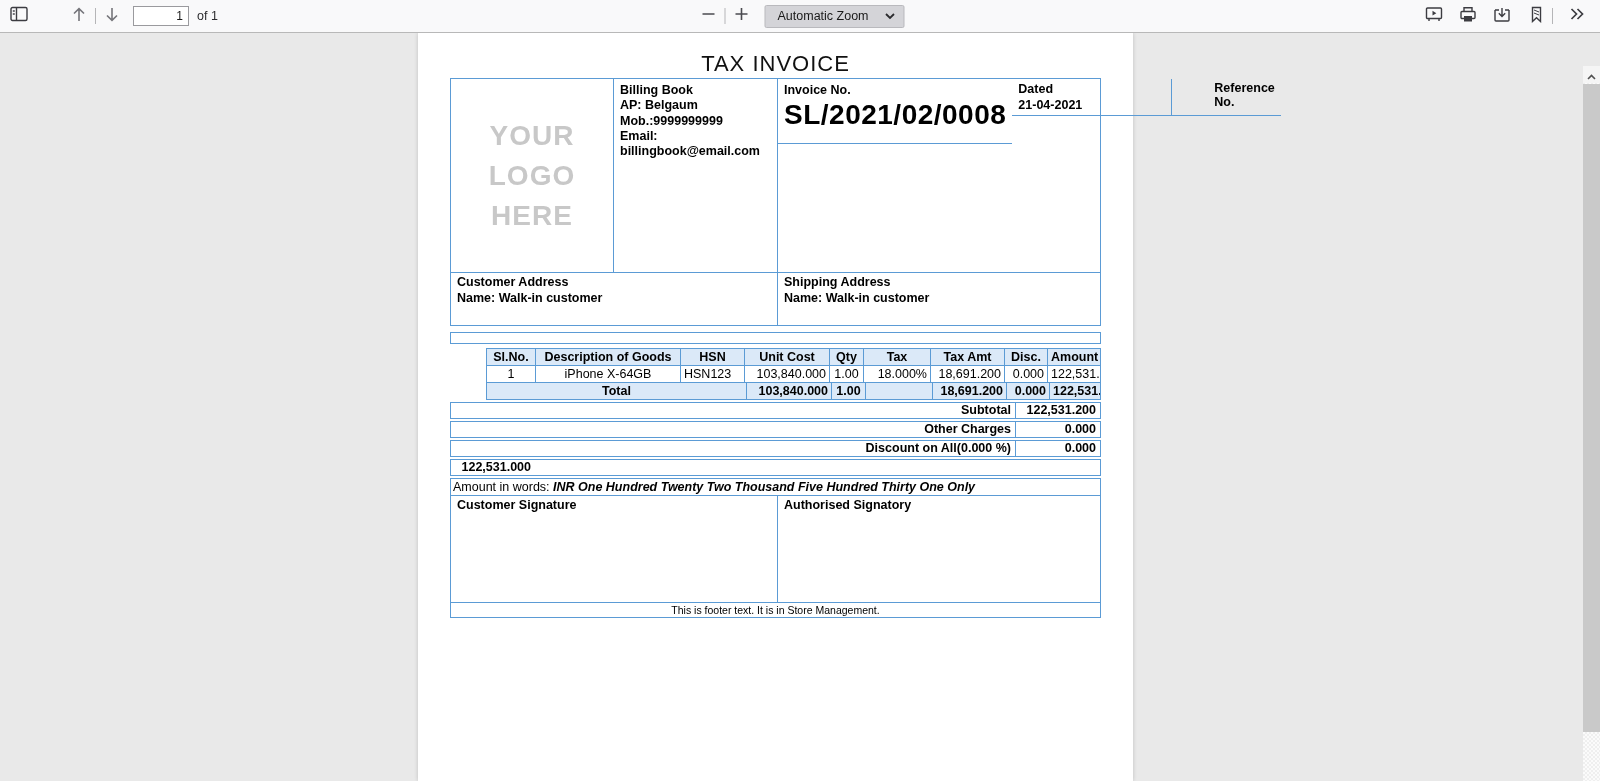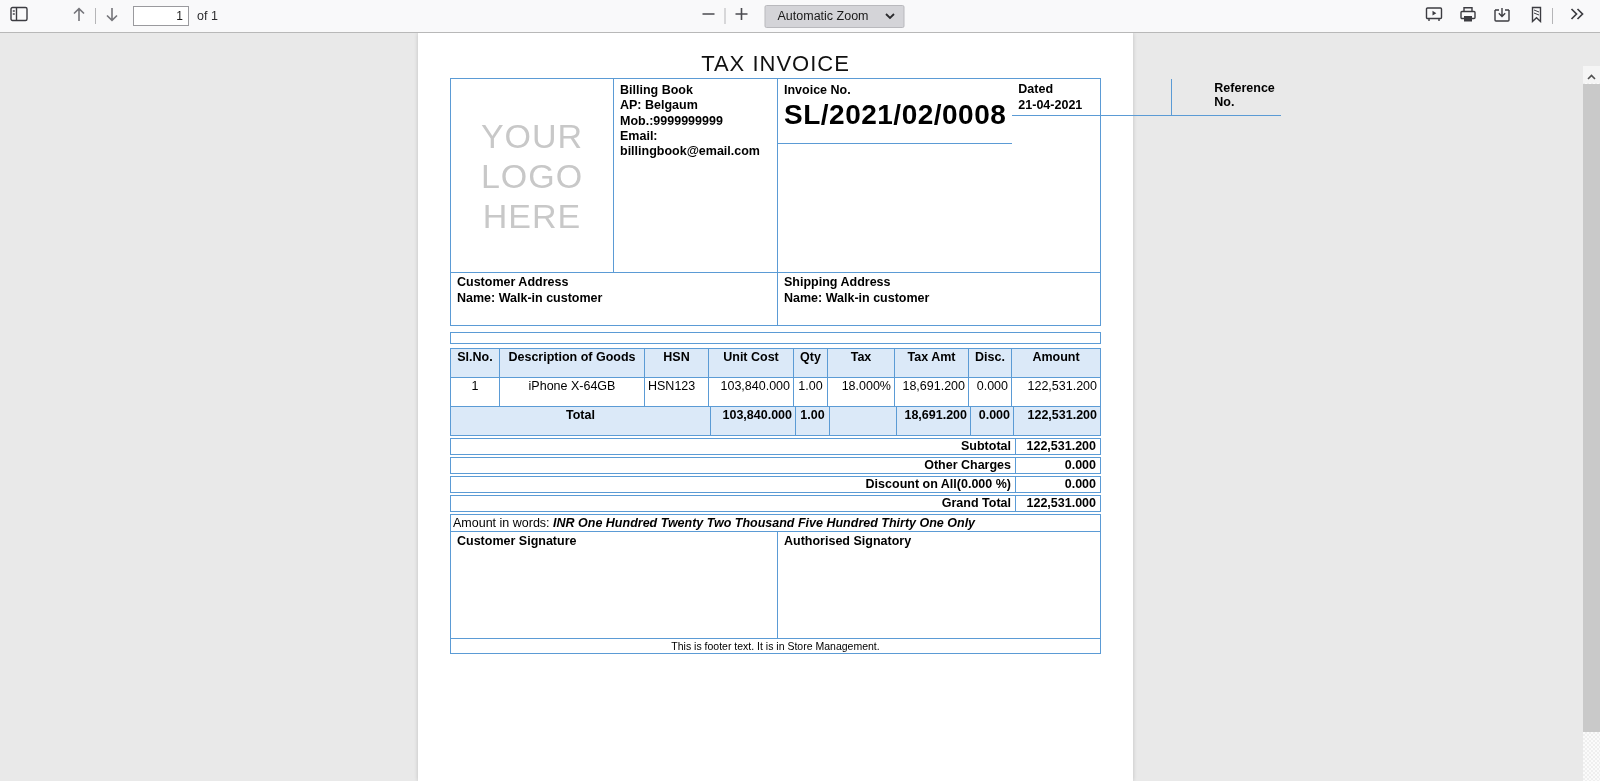--- a/index.html
+++ b/index.html
@@ -51,21 +51,21 @@
     position:absolute; left:418px; top:0; width:715px; height:748px; background:#fff;
     box-shadow:0 0 4px rgba(0,0,0,0.18);
   }
   .doc-title { margin-top:18px; text-align:center; font-size:22px; letter-spacing:1px; color:#111; }
   .invoice { position:absolute; left:32px; top:45px; width:651px; font-size:12.5px; color:#000; }
   .bd { border:1px solid #5b9bd5; }
 
   
   .header-block { display:grid; grid-template-columns:163px 164px 1fr; height:195px; }
   .logo-cell { border-right:1px solid #5b9bd5; display:flex; align-items:center; justify-content:center; }
-  .logo-text { text-align:center; font-weight:normal; font-size:34px; line-height:40px; letter-spacing:1px; color:#c8c8c8; }
+  .logo-text { text-align:center; font-weight:bold; font-size:28px; line-height:40px; letter-spacing:1px; color:#c8c8c8; }
   .seller-cell { border-right:1px solid #5b9bd5; padding:4px 6px; font-weight:bold; line-height:1.22; }
   .right-col { display:flex; flex-direction:row; }
   .invno-cell { height:65px; border-bottom:1px solid #5b9bd5; padding:4px 6px; }
   .invno-label { font-weight:bold; }
   .invno-value { font-weight:bold; font-size:28px; letter-spacing:0.5px; margin-top:2px; }
   .dated-ref { height:37px; display:flex; border-bottom:1px solid #5b9bd5;gap:36px; }
   .dated-cell { width:160px; border-right:1px solid #5b9bd5; padding:2px 6px; font-weight:bold; line-height:1.3; }
   .ref-cell { flex:1; padding:2px 6px; font-weight:bold; }
   .bank-cell { flex:1; padding:2px 6px; font-weight:bold; }
 
@@ -73,21 +73,21 @@
   .address-row { display:flex; height:54px; margin-top:-1px; }
   .addr-cell { padding:2px 6px; font-weight:bold; line-height:1.25; }
   .addr-left { width:327px; border-right:1px solid #5b9bd5; }
   .addr-right { flex:1; }
 
   
   .spacer-row { margin-top:6px; height:12px; }
 
   
   .itable { margin-top:4px; }
-  .irow { display:flex; height:30px; line-height:16px; }
+  .irow { display:flex; height:18px; line-height:16px;margin-left:36px; }
   .irow + .irow { margin-top:-1px; }
   .icell { border-right:1px solid #5b9bd5; padding:0 3px; white-space:nowrap; overflow:hidden; }
   .icell:last-child { border-right:none; flex:1; }
   .hl { background:#dbe9f8; font-weight:bold; }
   .c-sl { width:49px; text-align:center; }
   .c-desc { width:145px; text-align:center; }
   .c-hsn { width:64px; text-align:left; }
   .c-cost { width:85px; text-align:right; }
   .c-qty { width:34px; text-align:center; }
   .c-tax { width:67px; text-align:right; }
@@ -316,21 +316,20 @@
       </div>
       <div class="srow bd">
         <div class="slabel">Other Charges</div>
         <div class="svalue">0.000</div>
       </div>
       <div class="srow bd">
         <div class="slabel">Discount on All(0.000 %)</div>
         <div class="svalue">0.000</div>
       </div>
       <div class="srow bd">
-        <div class="slabel">Grand Total</div>
         <div class="svalue">122,531.000</div>
       </div>
 
       <div class="words-row bd">
         <span>Amount in words:</span>
         <span class="words-value">INR One Hundred Twenty Two Thousand Five Hundred Thirty One Only</span>
       </div>
 
       <div class="sig-block bd">
         <div class="sig-cell sig-left">

